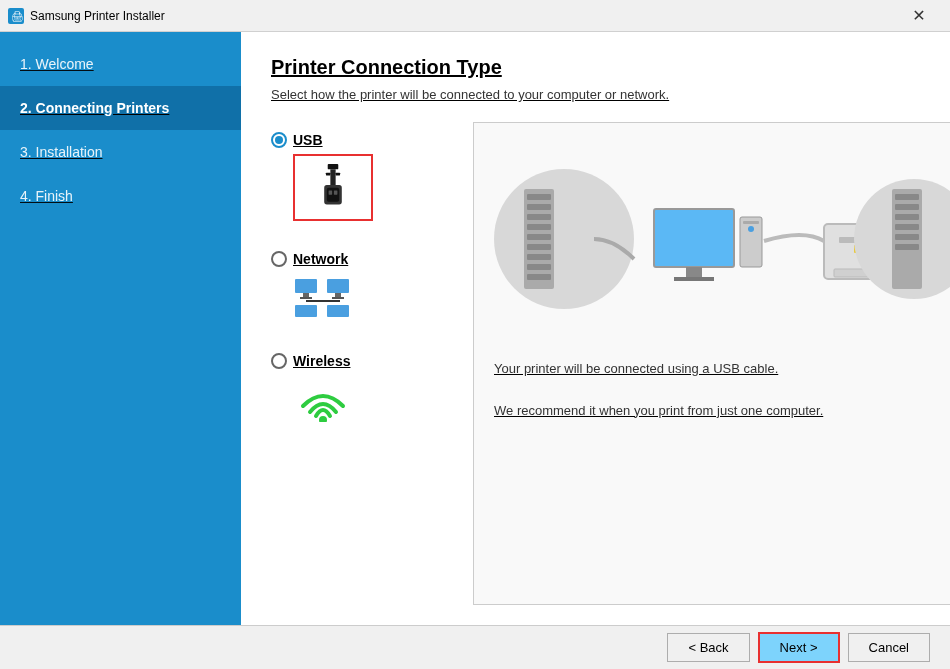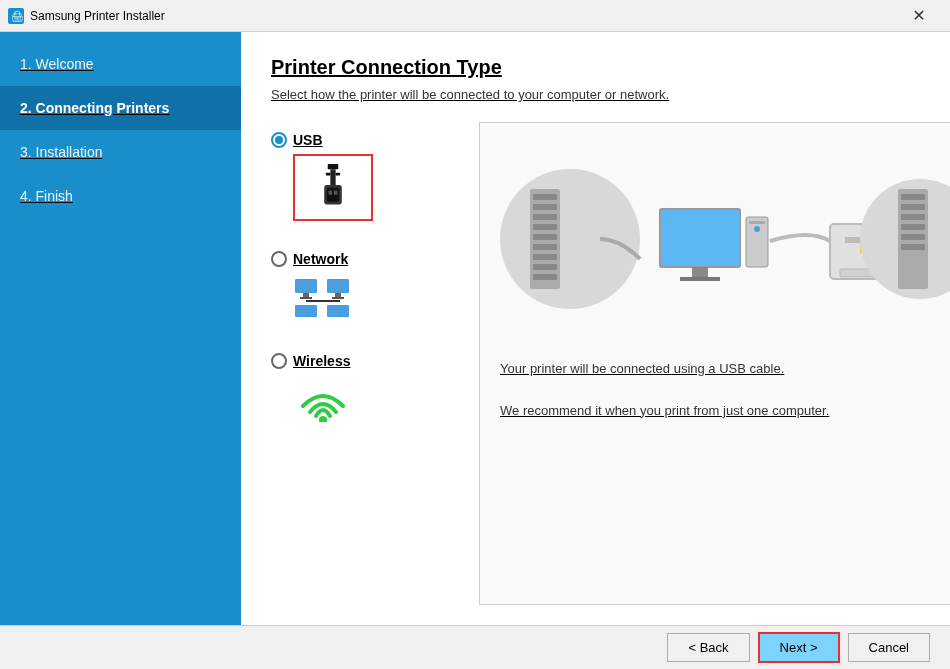--- a/index.html
+++ b/index.html
@@ -82,21 +82,21 @@
     }
     .page-subtitle {
       font-size: 13px;
       color: #333;
       margin-bottom: 20px;
     }
 
     .connection-area {
       display: flex;
       flex: 1;
-      gap: 18px;
+      gap: 12px;
     }
 
     
     .options-column {
       width: 180px;
       flex-shrink: 0;
       display: flex;
       flex-direction: column;
       gap: 30px;
       padding-top: 10px;

